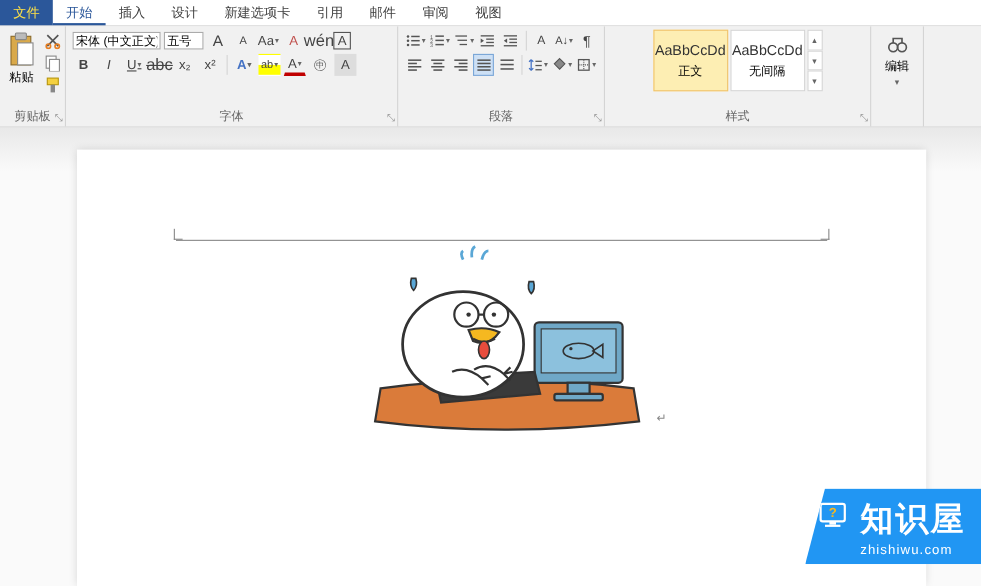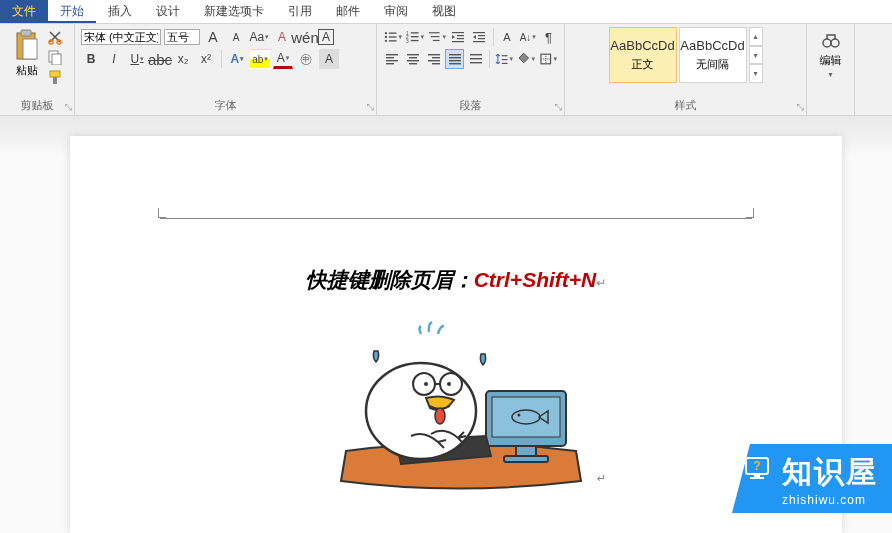--- a/index.html
+++ b/index.html
@@ -79,21 +79,21 @@
   <div class="tab">设计</div>
   <div class="tab">新建选项卡</div>
   <div class="tab">引用</div>
   <div class="tab">邮件</div>
   <div class="tab">审阅</div>
   <div class="tab">视图</div>
 </div>
 
 <div class="ribbon">
 
-  <div class="group" style="width:75px;position:relative">
+  <div class="group" style="width:60px;position:relative">
     <div class="clipboard-body">
       <div class="paste-btn">
         <svg class="paste-icon" viewBox="0 0 28 32">
             <rect x="4" y="4" width="18" height="26" fill="#d9a94a" stroke="#8a6a2a"></rect>
             <rect x="8" y="1" width="10" height="6" rx="1" fill="#bbb" stroke="#888"></rect>
             <rect x="10" y="10" width="14" height="20" fill="#fff" stroke="#888"></rect>
           </svg>
         <span style="font-size:11px">粘贴</span>
       </div>
       <div class="clip-side">
@@ -300,23 +300,20 @@
   </div>
 </div>
 
 <div class="doc-area">
   <span class="cursor">↖</span>
   <div class="page">
     <div class="hdr-mark l"></div>
     <div class="hdr-mark r"></div>
     <div class="header-line"></div>
 
-    <div class="doc-text">
-      <span>快捷键删除页眉：</span><span class="red">Ctrl+Shift+N</span><span style="font-weight:normal;font-style:normal;font-size:12px;color:#888">↵</span>
-    </div>
 
     <div class="doc-img">
       <svg viewBox="0 0 260 185" width="260" height="185">
 
         <path d="M20 145 Q130 130 250 145 L255 175 Q130 190 15 175 Z" fill="#da7b3a" stroke="#333" stroke-width="2"></path>
 
         <rect x="160" y="85" width="80" height="55" rx="4" fill="#6fa8c7" stroke="#333" stroke-width="2"></rect>
         <rect x="166" y="91" width="68" height="40" fill="#8cc1dd" stroke="#333" stroke-width="1"></rect>
         <rect x="190" y="140" width="20" height="10" fill="#6fa8c7" stroke="#333" stroke-width="2"></rect>
         <rect x="178" y="150" width="44" height="6" rx="2" fill="#6fa8c7" stroke="#333" stroke-width="2"></rect>

